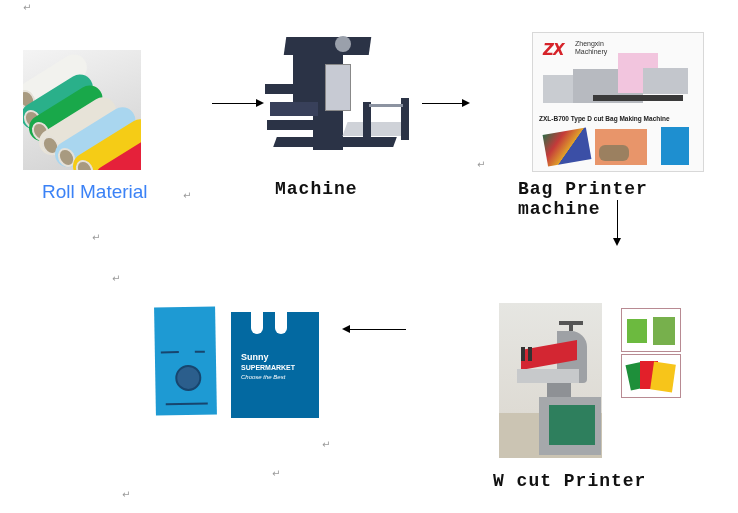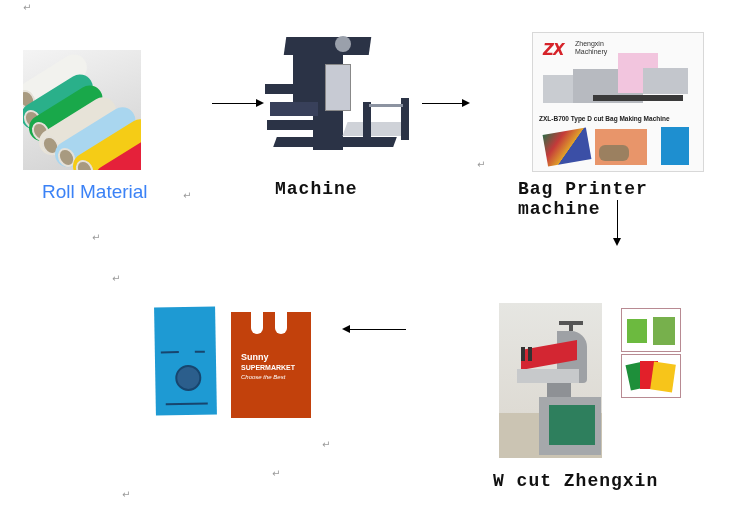--- a/index.html
+++ b/index.html
@@ -26,21 +26,21 @@
 
   
   .bagmach { left:532px; top:32px; width:170px; height:138px; background:#fafafa; border:1px solid #d8d8d8; }
   .zx { position:absolute; left:10px; top:8px; font-family:"DejaVu Sans", sans-serif; font-weight:bold; font-style:italic; font-size:15px; color:#d6232a; letter-spacing:-1px; }
   .zx-name { position:absolute; left:42px; top:7px; font-size:7px; line-height:8px; color:#333; font-family:"Liberation Sans", sans-serif; }
   .mach-cap { position:absolute; left:6px; top:82px; font-size:6.5px; font-weight:bold; color:#222; font-family:"Liberation Sans", sans-serif; white-space:nowrap; }
 
   
   .final { left:149px; top:302px; width:167px; height:117px; background:#fff; }
   .bag-blue { position:absolute; left:6px; top:5px; width:61px; height:108px; background:#1e9ad3; transform:rotate(-1deg); }
-  .bag-red { position:absolute; left:82px; top:10px; width:80px; height:106px; background:#c2410c; }
+  .bag-red { position:absolute; left:82px; top:10px; width:88px; height:106px; background:#0369a1; }
   .bag-red .slot { position:absolute; top:0; width:12px; height:22px; background:#fff; border-radius:0 0 6px 6px; }
   .bagtext { position:absolute; color:#fff; font-size:7px; font-weight:bold; font-family:"Liberation Sans", sans-serif; white-space:nowrap; }
 
   
   .punch { left:499px; top:303px; width:103px; height:155px; background:linear-gradient(#e6e6e2 0%, #dedbd4 70%, #c9c3b4 100%); overflow:hidden; }
   .thumbs { left:621px; top:308px; width:60px; height:90px; }
   .thumb { position:absolute; left:0; width:58px; height:42px; background:#fff; border:1px solid #b88a92; }
 </style>
 </head>
 <body>
@@ -143,21 +143,21 @@
   <div class="thumb" style="top:0px;">
     <div class="abs" style="left:5px;top:10px;width:20px;height:24px;background:#6cba3f;"></div>
     <div class="abs" style="left:31px;top:8px;width:22px;height:28px;background:#77b04c;"></div>
   </div>
   <div class="thumb" style="top:46px;">
     <div class="abs" style="left:6px;top:8px;width:18px;height:26px;background:#1e8f3a;transform:rotate(-12deg);"></div>
     <div class="abs" style="left:18px;top:6px;width:18px;height:28px;background:#e2202a;"></div>
     <div class="abs" style="left:30px;top:8px;width:22px;height:28px;background:#f7c51a;transform:rotate(8deg);"></div>
   </div>
 </div>
-<div class="abs label-mono" style="left:493px;top:471px;">W cut Zhengxin</div>
+<div class="abs label-mono" style="left:493px;top:471px;">W cut Printer</div>
 
 <div class="hline" style="left:350px;top:329px;width:56px;"></div>
 <div class="ah-left" style="left:342px;top:325px;"></div>
 
 <div class="abs final">
   <div class="bag-blue">
     <div class="abs" style="left:20px;top:58px;width:22px;height:22px;border-radius:50%;background:#2b5e8c;border:2px solid #17456e;"></div>
     <div class="abs" style="left:6px;top:44px;width:18px;height:2px;background:#17456e;"></div>
     <div class="abs" style="left:40px;top:44px;width:10px;height:2px;background:#17456e;"></div>
     <div class="abs" style="left:10px;top:96px;width:42px;height:2px;background:#17456e;"></div>

